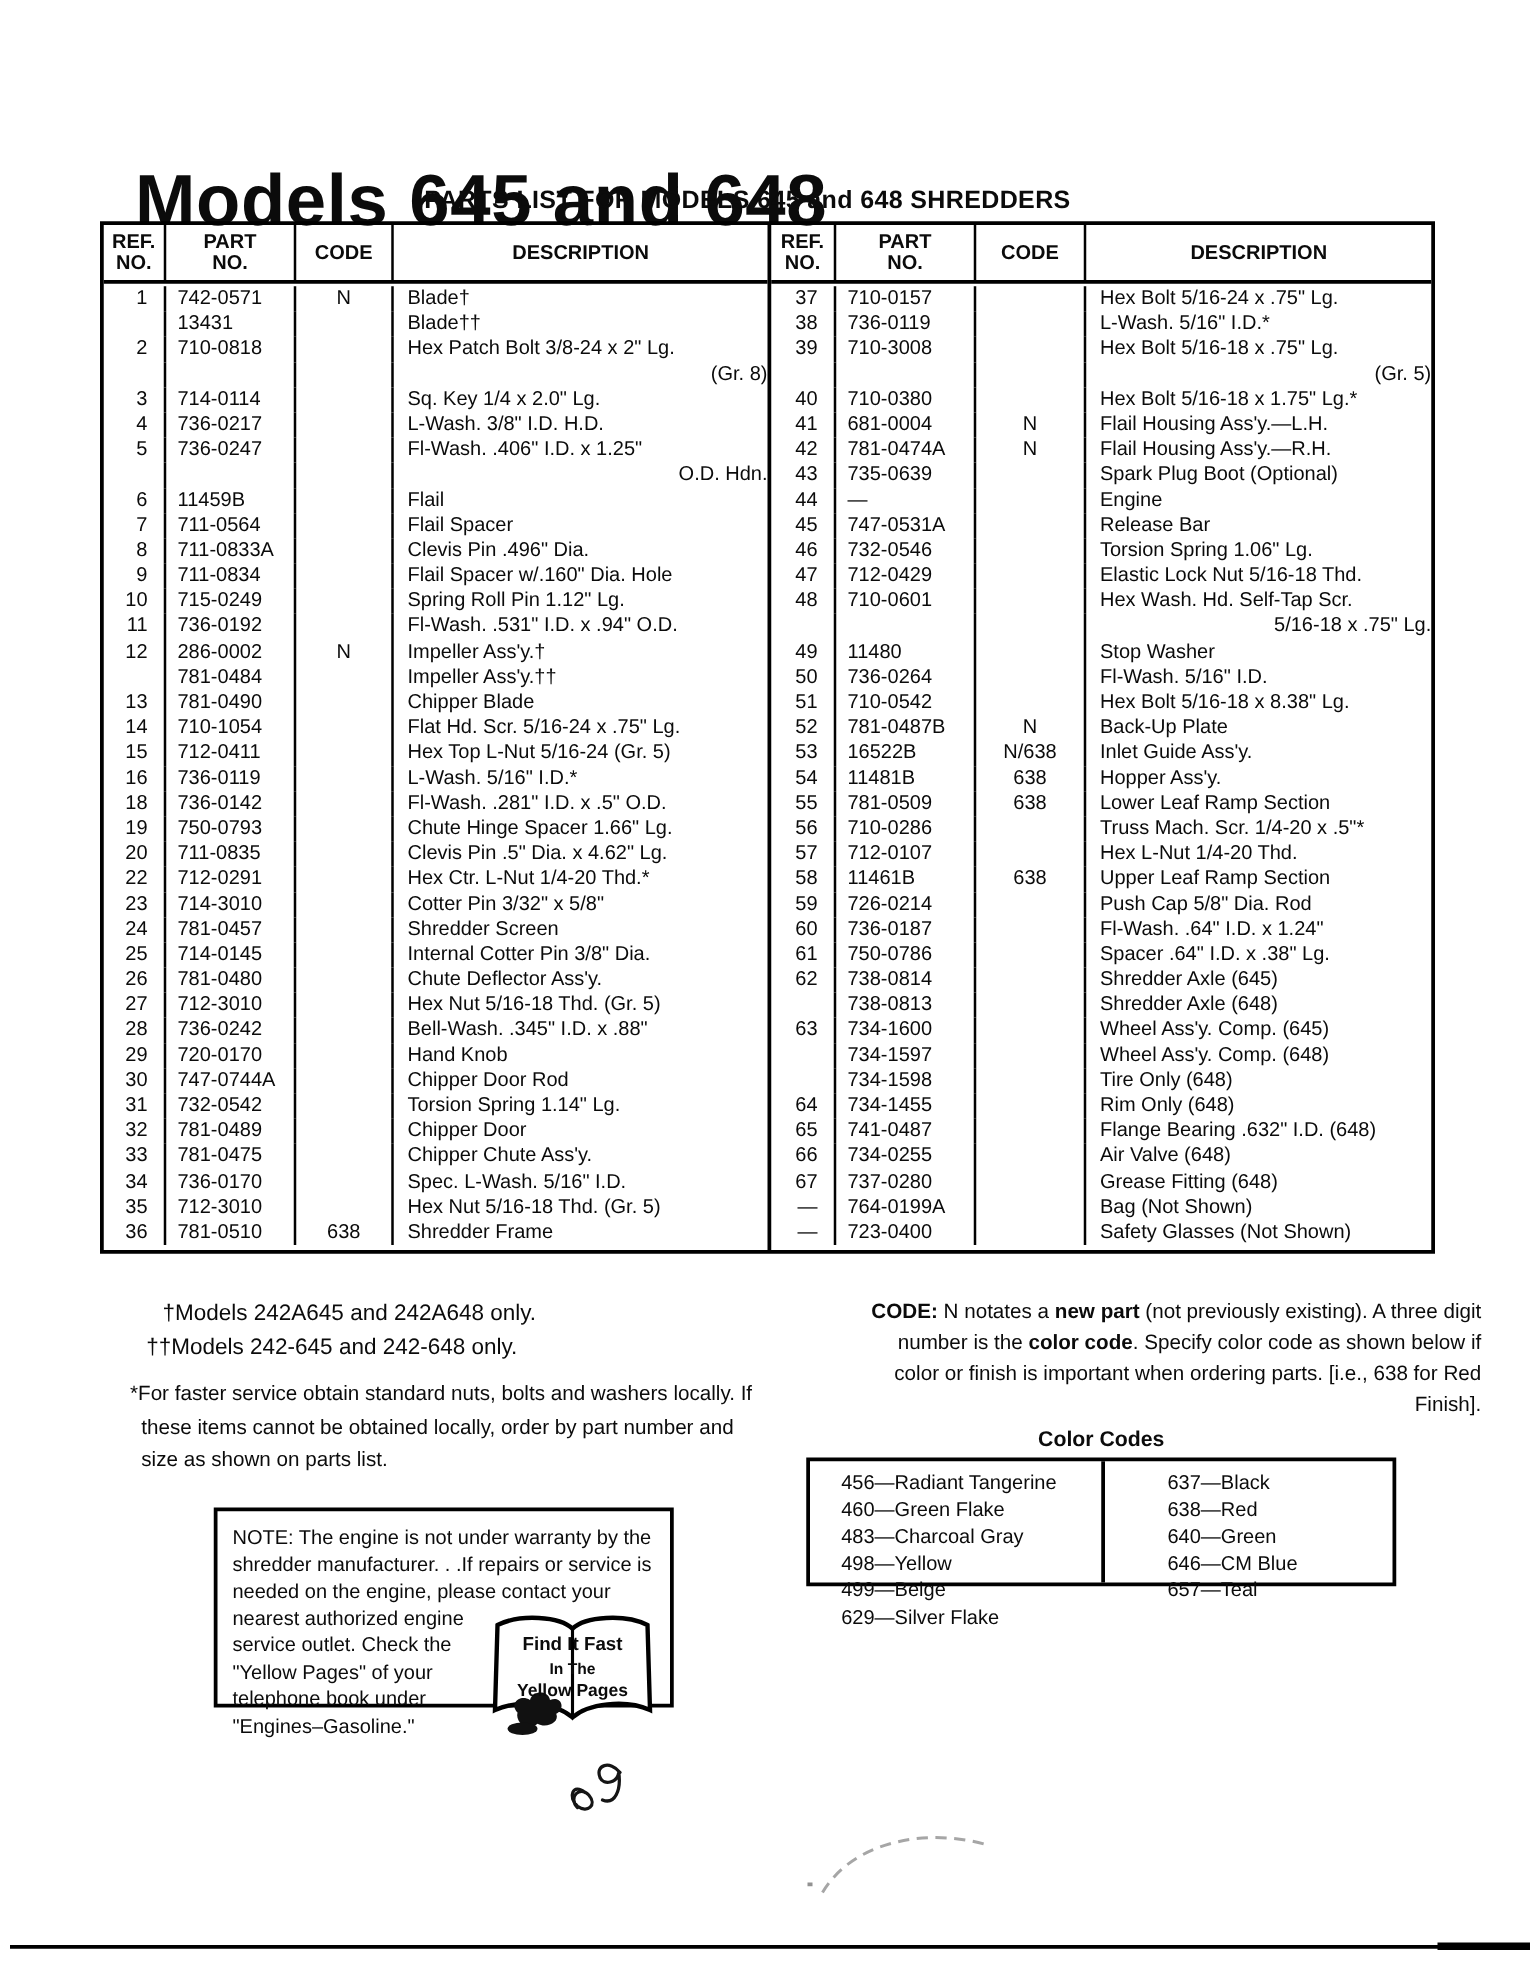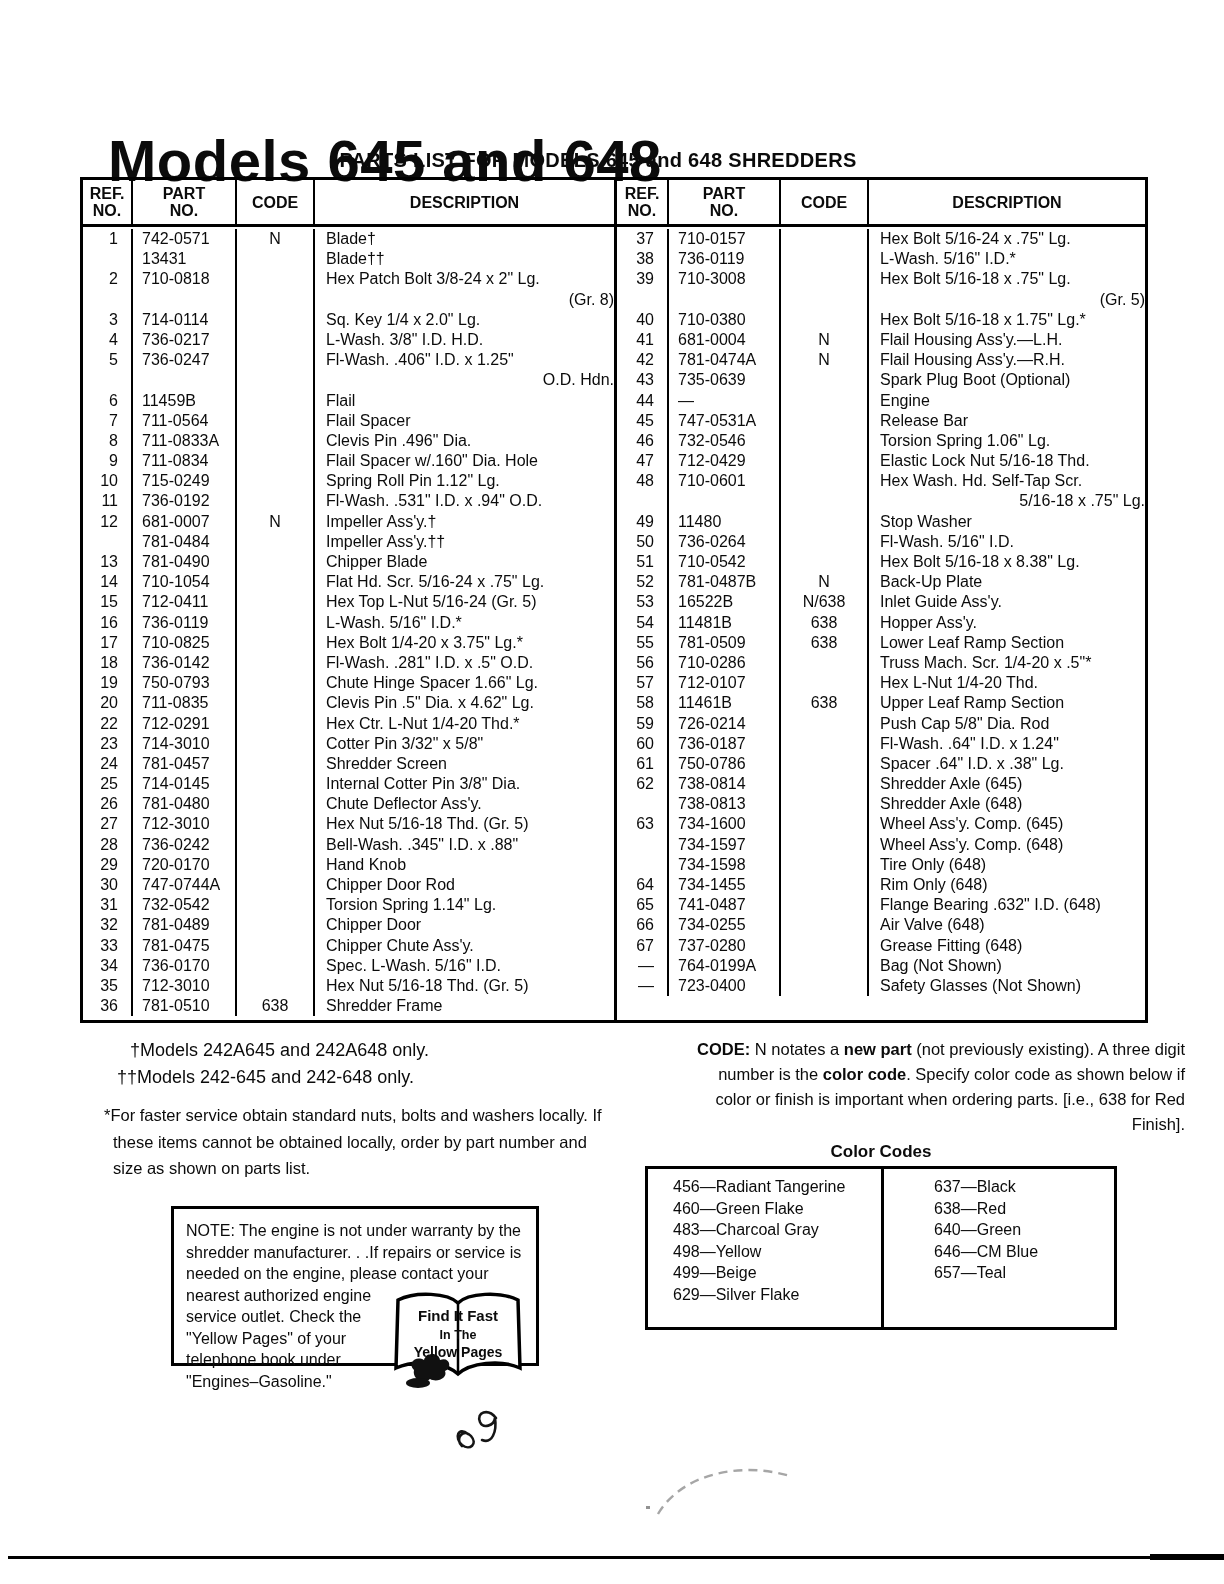--- a/index.html
+++ b/index.html
@@ -43,21 +43,21 @@
   .fn-daggers{position:absolute;left:117px;top:1037px;font-size:18px;line-height:27px;}
   .fn-line1{margin-left:13px;}
   .fn-ast{position:absolute;left:104px;top:1102px;width:508px;
     font-size:16.5px;line-height:26.5px;padding-left:9px;text-indent:-9px;box-sizing:border-box;}
   .code-note{position:absolute;left:669px;top:1037px;width:516px;
     font-size:16.5px;line-height:25px;padding-left:19px;text-indent:-19px;box-sizing:border-box;text-align:right;}
   .code-note b{font-weight:bold;}
   
   .cc-title{position:absolute;left:645px;top:1142px;width:472px;
     text-align:center;font-size:17px;font-weight:bold;}
-  .cc-box{position:absolute;left:645px;top:1166px;width:472px;height:164px;
+  .cc-box{position:absolute;left:645px;top:1166px;width:472px;height:103px;
     border:3px solid #000;display:flex;box-sizing:border-box;font-size:16px;}
   .cc-col{width:50%;box-sizing:border-box;padding-top:7px;}
   .cc-col.right{border-left:3px solid #000;}
   .cc-col.left{padding-left:25px;}
   .cc-col.right{padding-left:50px;}
   .cc-item{line-height:21.5px;white-space:nowrap;}
   
   .note-box{position:absolute;left:171px;top:1206px;width:368px;height:160px;
     border:3px solid #000;box-sizing:border-box;
     padding:11px 8px 4px 12px;font-size:16px;line-height:21.5px;}
@@ -171,21 +171,21 @@
             <div class="pcell c-desc">Spring Roll Pin 1.12" Lg.</div>
           </div>
           <div class="prow">
             <div class="pcell c-ref">11</div>
             <div class="pcell c-part">736-0192</div>
             <div class="pcell c-code"></div>
             <div class="pcell c-desc">Fl-Wash. .531" I.D. x .94" O.D.</div>
           </div>
           <div class="prow">
             <div class="pcell c-ref">12</div>
-            <div class="pcell c-part">681-0007</div>
+            <div class="pcell c-part">286-0002</div>
             <div class="pcell c-code">N</div>
             <div class="pcell c-desc">Impeller Ass'y.†</div>
           </div>
           <div class="prow">
             <div class="pcell c-ref"></div>
             <div class="pcell c-part">781-0484</div>
             <div class="pcell c-code"></div>
             <div class="pcell c-desc">Impeller Ass'y.††</div>
           </div>
           <div class="prow">
@@ -204,26 +204,20 @@
             <div class="pcell c-ref">15</div>
             <div class="pcell c-part">712-0411</div>
             <div class="pcell c-code"></div>
             <div class="pcell c-desc">Hex Top L-Nut 5/16-24 (Gr. 5)</div>
           </div>
           <div class="prow">
             <div class="pcell c-ref">16</div>
             <div class="pcell c-part">736-0119</div>
             <div class="pcell c-code"></div>
             <div class="pcell c-desc">L-Wash. 5/16" I.D.*</div>
-          </div>
-          <div class="prow">
-            <div class="pcell c-ref">17</div>
-            <div class="pcell c-part">710-0825</div>
-            <div class="pcell c-code"></div>
-            <div class="pcell c-desc">Hex Bolt 1/4-20 x 3.75" Lg.*</div>
           </div>
           <div class="prow">
             <div class="pcell c-ref">18</div>
             <div class="pcell c-part">736-0142</div>
             <div class="pcell c-code"></div>
             <div class="pcell c-desc">Fl-Wash. .281" I.D. x .5" O.D.</div>
           </div>
           <div class="prow">
             <div class="pcell c-ref">19</div>
             <div class="pcell c-part">750-0793</div>

